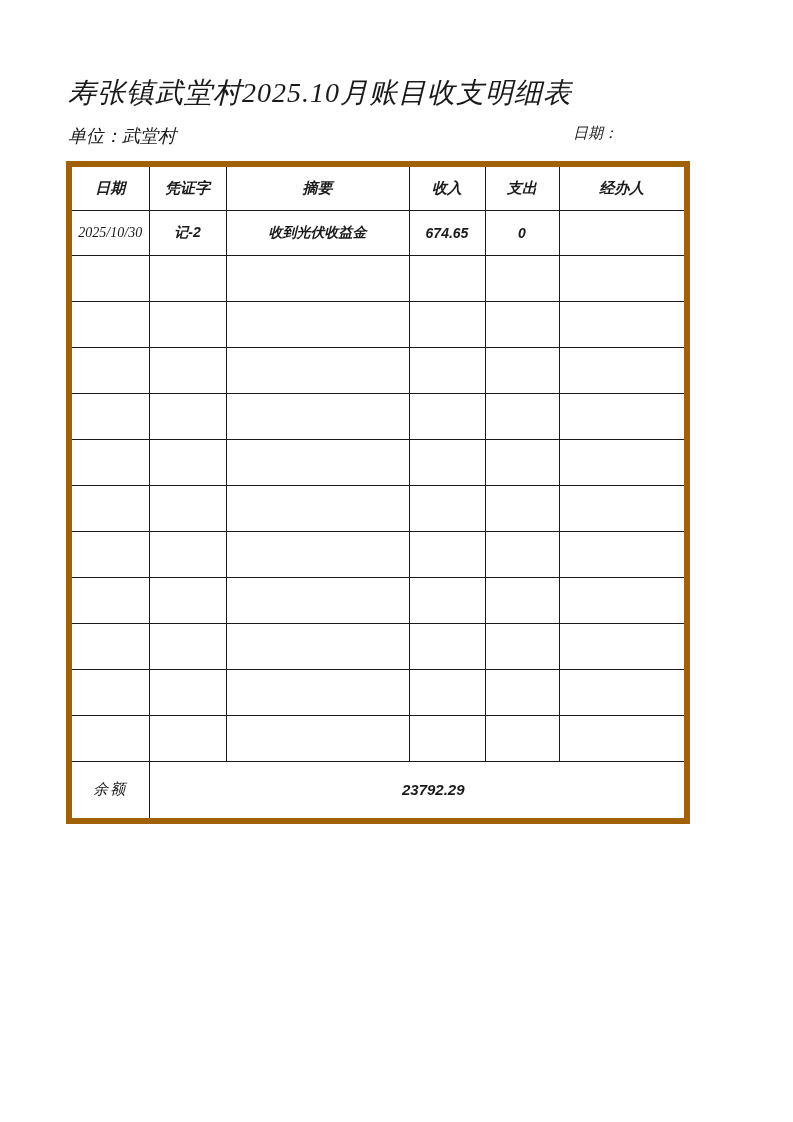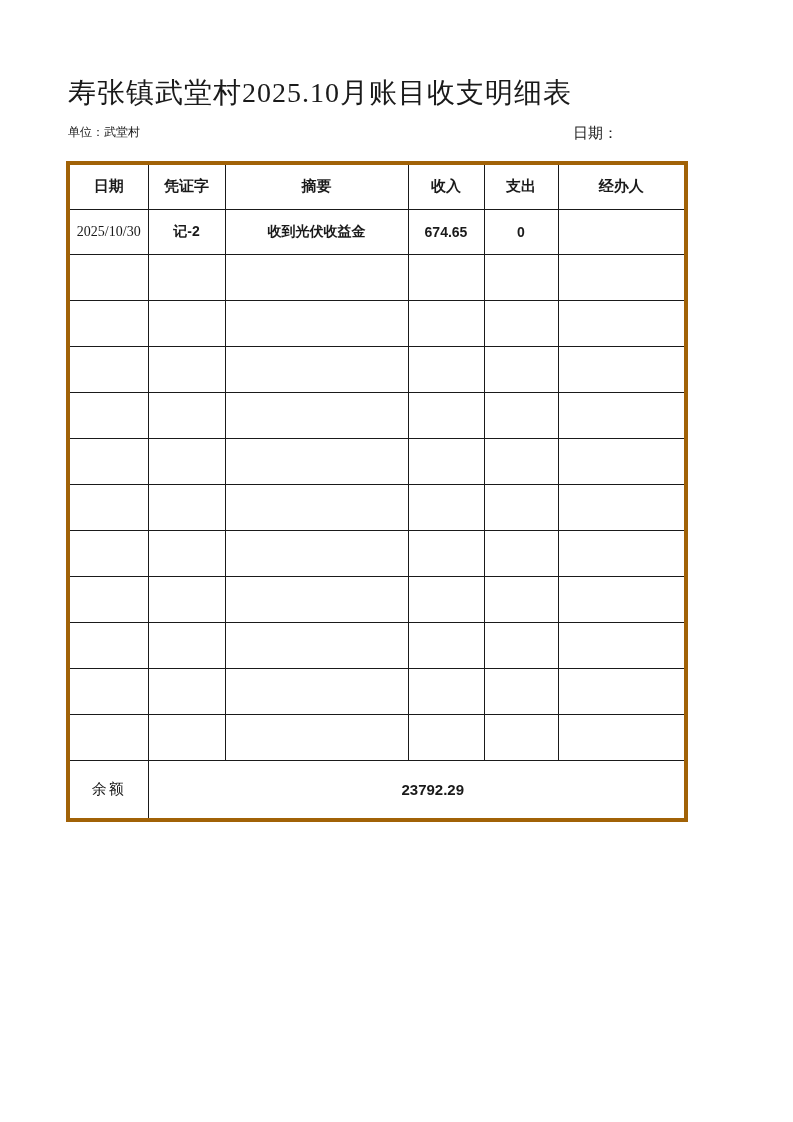--- a/index.html
+++ b/index.html
@@ -5,54 +5,55 @@
   * { margin: 0; padding: 0; box-sizing: border-box; }
   html, body { background: #ffffff; }
   .page {
     position: relative;
     width: 793px;
     height: 1122px;
     background: #ffffff;
     color: #1a1a1a;
     font-family: "Liberation Serif", "DejaVu Serif", serif;
     overflow: hidden;
+    font-style: italic;
   }
   .title {
     position: absolute;
     left: 68px;
     top: 74px;
     font-size: 28px;
     font-weight: 500;
     letter-spacing: 1px;
     white-space: nowrap;
     font-family: "Liberation Serif", "DejaVu Serif", serif;
   }
   .meta-unit {
     position: absolute;
     left: 68px;
     top: 124px;
-    font-size: 12px;
+    font-size: 18px;
     white-space: nowrap;
   }
   .meta-date {
     position: absolute;
     left: 545px;
     top: 124px;
     font-size: 15px;
     white-space: nowrap;
     margin-left: 28px;
   }
   table.account {
     position: absolute;
     left: 66px;
     top: 161px;
     width: 618px;
     border-collapse: collapse;
     table-layout: fixed;
-    border: 4px solid #a16207;
+    border: 6px solid #a16207;
   }
   table.account th,
   table.account td {
     border: 1px solid #1a1a1a;
     text-align: center;
     vertical-align: middle;
     overflow: hidden;
     white-space: nowrap;
   }
   tr.header-row { height: 46px; }

